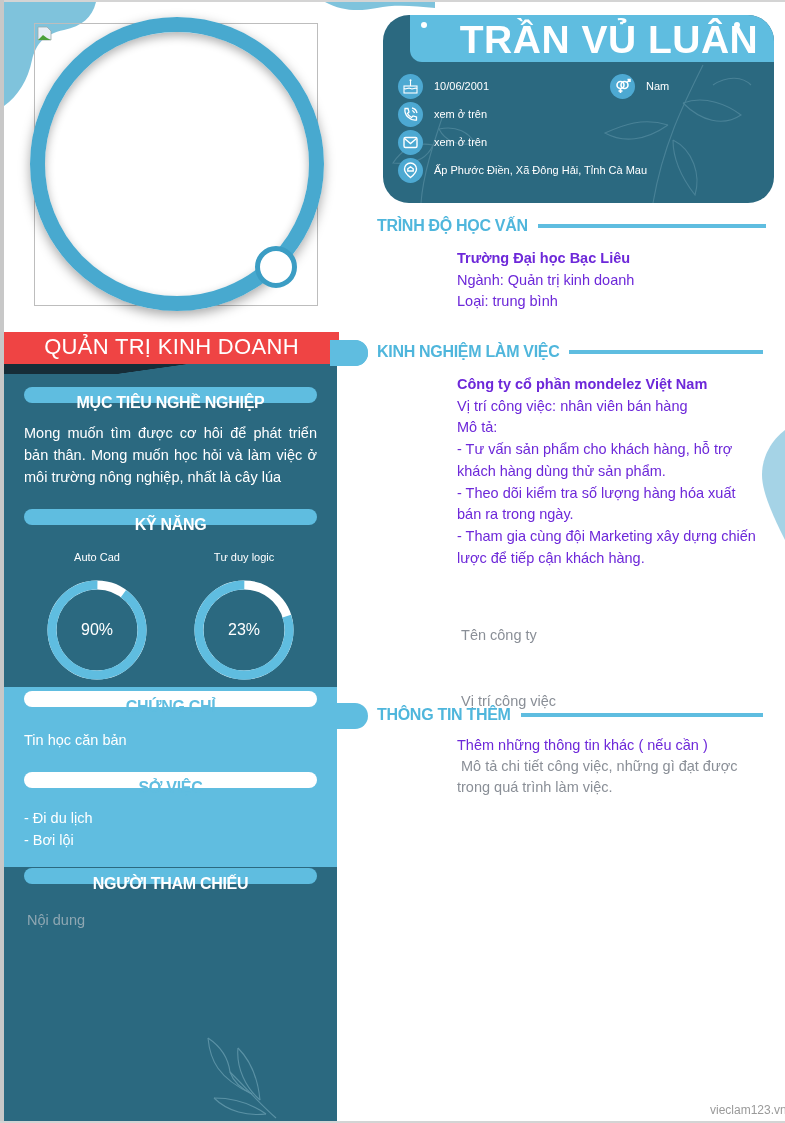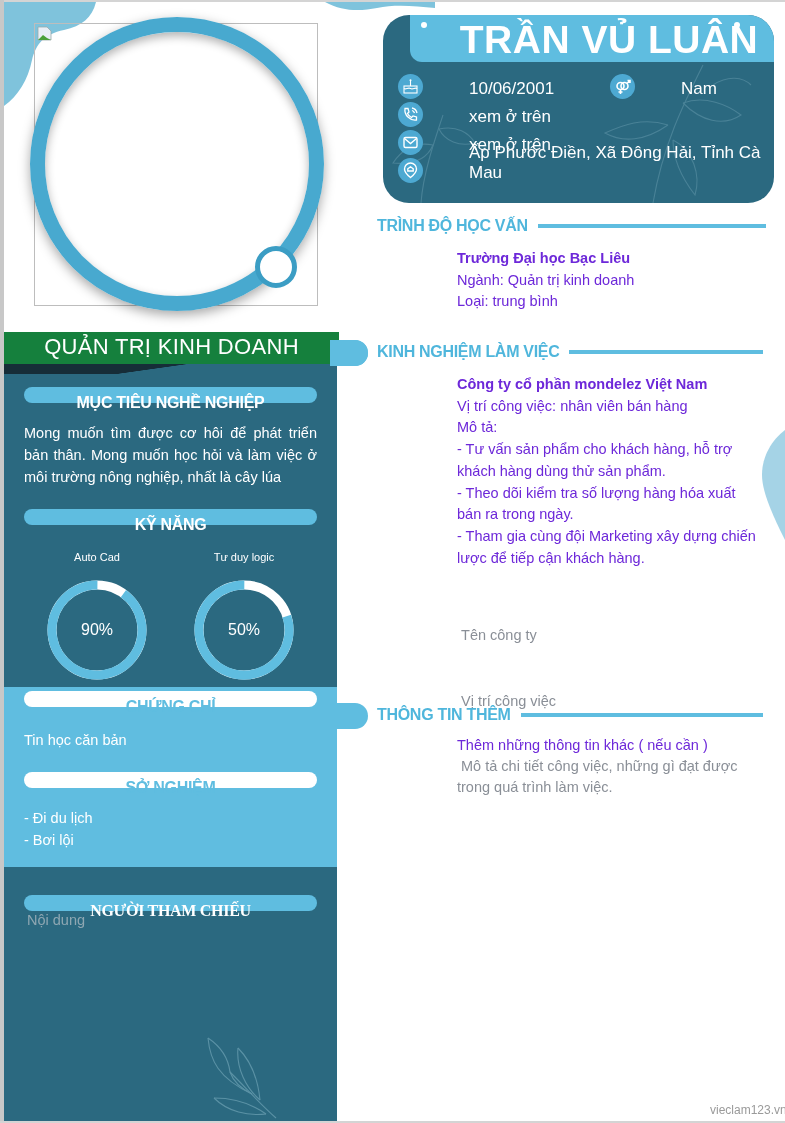--- a/index.html
+++ b/index.html
@@ -18,21 +18,21 @@
   .blob-right { position:absolute; left:760px; top:430px; width:25px; height:110px; }
 
   
   .photo-frame { position:absolute; left:34px; top:23px; width:284px; height:283px; border:1px solid #bdbdbd; box-sizing:border-box; }
   .broken-img-icon { position:absolute; left:2px; top:2px; width:15px; height:15px; }
   .photo-ring { position:absolute; left:30px; top:17px; width:294px; height:294px; border-radius:50%;
     border:15px solid #48a9cf; box-sizing:border-box; box-shadow:0 4px 12px rgba(0,0,0,0.35), inset 0 4px 10px rgba(0,0,0,0.3); }
   .photo-knob { position:absolute; left:255px; top:246px; width:42px; height:42px; border-radius:50%; background:#fff; border:5px solid #3b9dc4; box-sizing:border-box; }
 
   
-  .job-title-bar { position:absolute; left:4px; top:332px; width:335px; height:32px; background:#15803d; color:#fff;
+  .job-title-bar { position:absolute; left:4px; top:332px; width:335px; height:32px; background:#ef4444; color:#fff;
     font-size:22px; text-align:center; line-height:30px; letter-spacing:0.3px; }
   .job-title-tab { position:absolute; left:330px; top:340px; width:38px; height:26px; background:#5fbde0; border-radius:0 14px 14px 0; }
   .left-dark-1 { position:absolute; left:4px; top:364px; width:333px; height:323px; background:#2b6980; }
   .left-shadow { position:absolute; left:4px; top:364px; width:333px; height:10px; background:linear-gradient(172deg,#162d38 0%, #162d38 45%, rgba(22,45,56,0) 46%); }
   .left-light { position:absolute; left:4px; top:687px; width:333px; height:180px; background:#60bde0; }
   .left-dark-2 { position:absolute; left:4px; top:867px; width:333px; height:254px; background:#2b6980; }
 
   .pill { position:absolute; left:24px; width:293px; height:16px; border-radius:16px; text-align:center;
     font-weight:bold; font-size:16px; line-height:32px; letter-spacing:-0.3px; }
   .pill.light { background:#5fbde0; color:#fff; }
@@ -48,21 +48,21 @@
   .skill-ring svg { position:absolute; left:0; top:0; }
   .skill-pct { position:absolute; left:0; top:0; width:100px; height:100px; line-height:100px; text-align:center; font-size:16px; color:#fff; }
 
   .leaf-deco { position:absolute; }
 
   
   .header-card { position:absolute; left:383px; top:15px; width:391px; height:188px; background:#2b6980; border-radius:26px; overflow:hidden; }
   .name-banner { position:absolute; left:27px; top:0; width:398px; height:47px; background:#5fbde0; border-radius:0 0 12px 12px;
     color:#fff; font-weight:bold; font-size:39px; line-height:50px; text-align:center; letter-spacing:0.5px; }
   .dot { position:absolute; width:6px; height:6px; border-radius:50%; background:#fff; }
-  .info-row { position:absolute; height:26px; display:flex; align-items:flex-end; color:#fff; font-size:17px;gap:35px; }
+  .info-row { position:absolute; height:26px; display:flex; align-items:center; color:#fff; font-size:11px; }
   .info-icon { width:25px; height:25px; border-radius:50%; background:#4da9d2; display:flex; align-items:center; justify-content:center; margin-right:11px; flex-shrink:0; }
 
   
   .section-head { position:absolute; left:377px; height:22px; display:flex; align-items:center; }
   .section-title { color:#4fb6dc; font-weight:bold; font-size:16px; letter-spacing:-0.3px; white-space:nowrap; }
   .section-line { height:4px; background:#5fbde0; margin-left:10px; }
   .right-block { position:absolute; left:457px; width:305px; font-size:14.5px; line-height:21.7px; color:#6d28d9; }
   .right-block .strong { font-weight:bold; }
   .muted { color:#8a8f97; }
   .watermark { position:absolute; left:710px; top:1103px; color:#9a9a9a; font-size:12px; }
@@ -114,32 +114,32 @@
     <div class="skill-pct">90%</div>
   </div>
 </div>
 <div class="skill" style="left:189px;top:548px;">
   <div class="skill-name">Tư duy logic</div>
   <div class="skill-ring">
     <svg width="100" height="100" viewBox="0 0 100 100">
       <circle cx="50" cy="50" r="45" fill="none" stroke="#ffffff" stroke-width="9"></circle>
       <circle cx="50" cy="50" r="45" fill="none" stroke="#5fbde0" stroke-width="9" stroke-dasharray="226.19 282.74" transform="rotate(-18 50 50)"></circle>
     </svg>
-    <div class="skill-pct">50%</div>
+    <div class="skill-pct">23%</div>
   </div>
 </div>
 
 <div class="pill white" style="top:691px;">CHỨNG CHỈ</div>
 <div class="left-text" style="top:729px;">Tin học căn bản</div>
 
-<div class="pill white" style="top:772px;">SỞ NGHIỆM</div>
+<div class="pill white" style="top:772px;">SỞ VIỆC</div>
 <div class="left-text" style="top:807px;">- Đi du lịch</div>
 <div class="left-text" style="top:829px;">- Bơi lội</div>
 
-<div class="pill light" style="top:895px;font-family:Liberation Serif, serif;">NGƯỜI THAM CHIẾU</div>
+<div class="pill light" style="top:868px;">NGƯỜI THAM CHIẾU</div>
 <div class="left-text muted-left" style="top:909px;left:27px;">Nội dung</div>
 
 <svg class="leaf-deco" style="left:200px;top:1032px;" width="100" height="90" viewBox="0 0 100 90">
   <g fill="none" stroke="#6fa3b5" stroke-width="1.1" opacity="0.7">
     <path d="M8 6 C20 14 28 24 30 40 C34 52 44 58 52 62"></path>
     <path d="M8 6 C10 28 18 46 52 62"></path>
     <path d="M38 16 C52 30 58 48 60 68"></path>
     <path d="M38 16 C36 36 46 56 60 68"></path>
     <path d="M14 66 C34 66 52 72 66 82"></path>
     <path d="M14 66 C28 80 48 84 66 82"></path>

